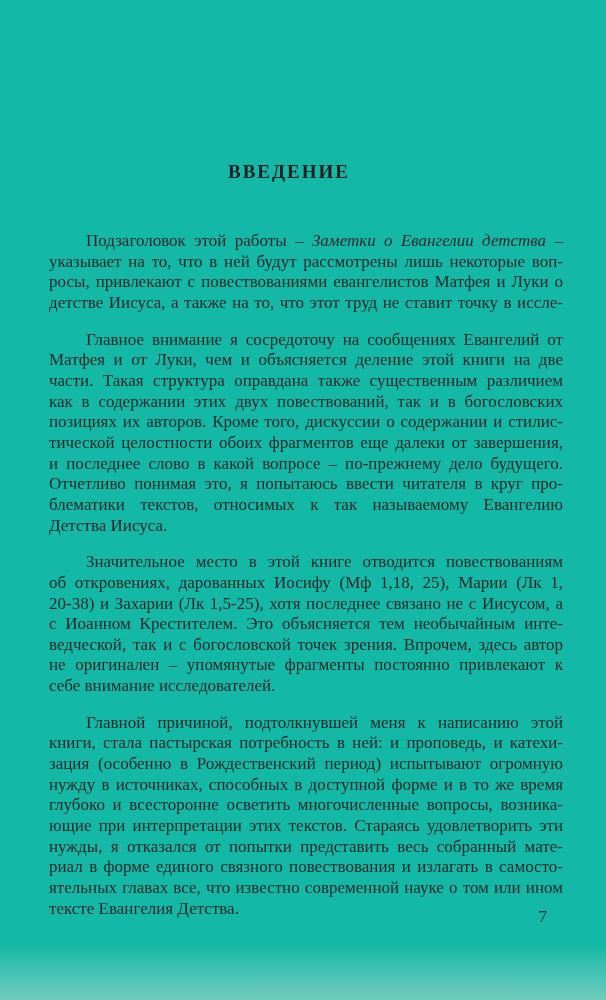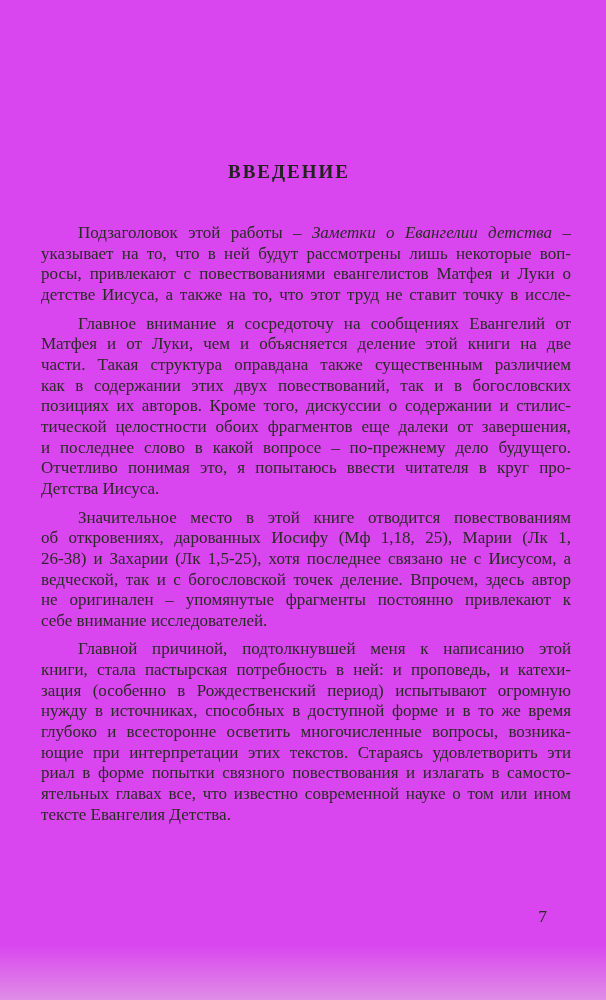--- a/index.html
+++ b/index.html
@@ -4,21 +4,21 @@
 <style>
   html, body {
     margin: 0;
     padding: 0;
     background: #ffffff;
   }
   .page {
     position: relative;
     width: 606px;
     height: 1000px;
-    background: #d946ef;
+    background: #14b8a6;
     overflow: hidden;
     font-family: "Liberation Serif", "DejaVu Serif", serif;
     color: #2b2a28;
   }
   
   .page::after {
     content: "";
     position: absolute;
     left: 0; right: 0; bottom: 0;
     height: 55px;
@@ -37,21 +37,21 @@
     color: #232220;
   }
   .body-text {
     position: absolute;
     top: 215px;
     left: 33px;
     width: 546px;
     font-size: 17px;
     line-height: 20.65px;
   }
-  .paragraph { margin: 8px; }
+  .paragraph { margin: 16px; }
   .line {
     text-align: justify;
     text-align-last: justify;
     white-space: normal;
   }
   .line.last { text-align-last: left; }
   .line.first { text-indent: 37px; }
   .italic { font-style: italic; }
   .page-number {
     position: absolute;
@@ -79,38 +79,41 @@
       </div>
       <div class="paragraph">
         <div class="line first">Главное внимание я сосредоточу на сообщениях Евангелий от</div>
         <div class="line">Матфея и от Луки, чем и объясняется деление этой книги на две</div>
         <div class="line">части. Такая структура оправдана также существенным различием</div>
         <div class="line">как в содержании этих двух повествований, так и в богословских</div>
         <div class="line">позициях их авторов. Кроме того, дискуссии о содержании и стилис-</div>
         <div class="line">тической целостности обоих фрагментов еще далеки от завершения,</div>
         <div class="line">и последнее слово в какой вопросе – по-прежнему дело будущего.</div>
         <div class="line">Отчетливо понимая это, я попытаюсь ввести читателя в круг про-</div>
+        <div class="line">блематики текстов, относимых к так называемому Евангелию</div>
         <div class="line last">Детства Иисуса.</div>
       </div>
       <div class="paragraph">
         <div class="line first">Значительное место в этой книге отводится повествованиям</div>
         <div class="line">об откровениях, дарованных Иосифу (Мф 1,18, 25), Марии (Лк 1,</div>
-        <div class="line">26-38) и Захарии (Лк 1,5-25), хотя последнее связано не с Иисусом, а</div>
-        <div class="line">ведческой, так и с богословской точек деление. Впрочем, здесь автор</div>
+        <div class="line">20-38) и Захарии (Лк 1,5-25), хотя последнее связано не с Иисусом, а</div>
+        <div class="line">с Иоанном Крестителем. Это объясняется тем необычайным инте-</div>
+        <div class="line">ведческой, так и с богословской точек зрения. Впрочем, здесь автор</div>
         <div class="line">не оригинален – упомянутые фрагменты постоянно привлекают к</div>
         <div class="line last">себе внимание исследователей.</div>
       </div>
       <div class="paragraph">
         <div class="line first">Главной причиной, подтолкнувшей меня к написанию этой</div>
         <div class="line">книги, стала пастырская потребность в ней: и проповедь, и катехи-</div>
         <div class="line">зация (особенно в Рождественский период) испытывают огромную</div>
         <div class="line">нужду в источниках, способных в доступной форме и в то же время</div>
         <div class="line">глубоко и всесторонне осветить многочисленные вопросы, возника-</div>
         <div class="line">ющие при интерпретации этих текстов. Стараясь удовлетворить эти</div>
-        <div class="line">риал в форме попытки связного повествования и излагать в самосто-</div>
+        <div class="line">нужды, я отказался от попытки представить весь собранный мате-</div>
+        <div class="line">риал в форме единого связного повествования и излагать в самосто-</div>
         <div class="line">ятельных главах все, что известно современной науке о том или ином</div>
         <div class="line last">тексте Евангелия Детства.</div>
       </div>
     </div>
 
   <div class="page-number">7</div>
 
 </div>
 
 </body></html>

